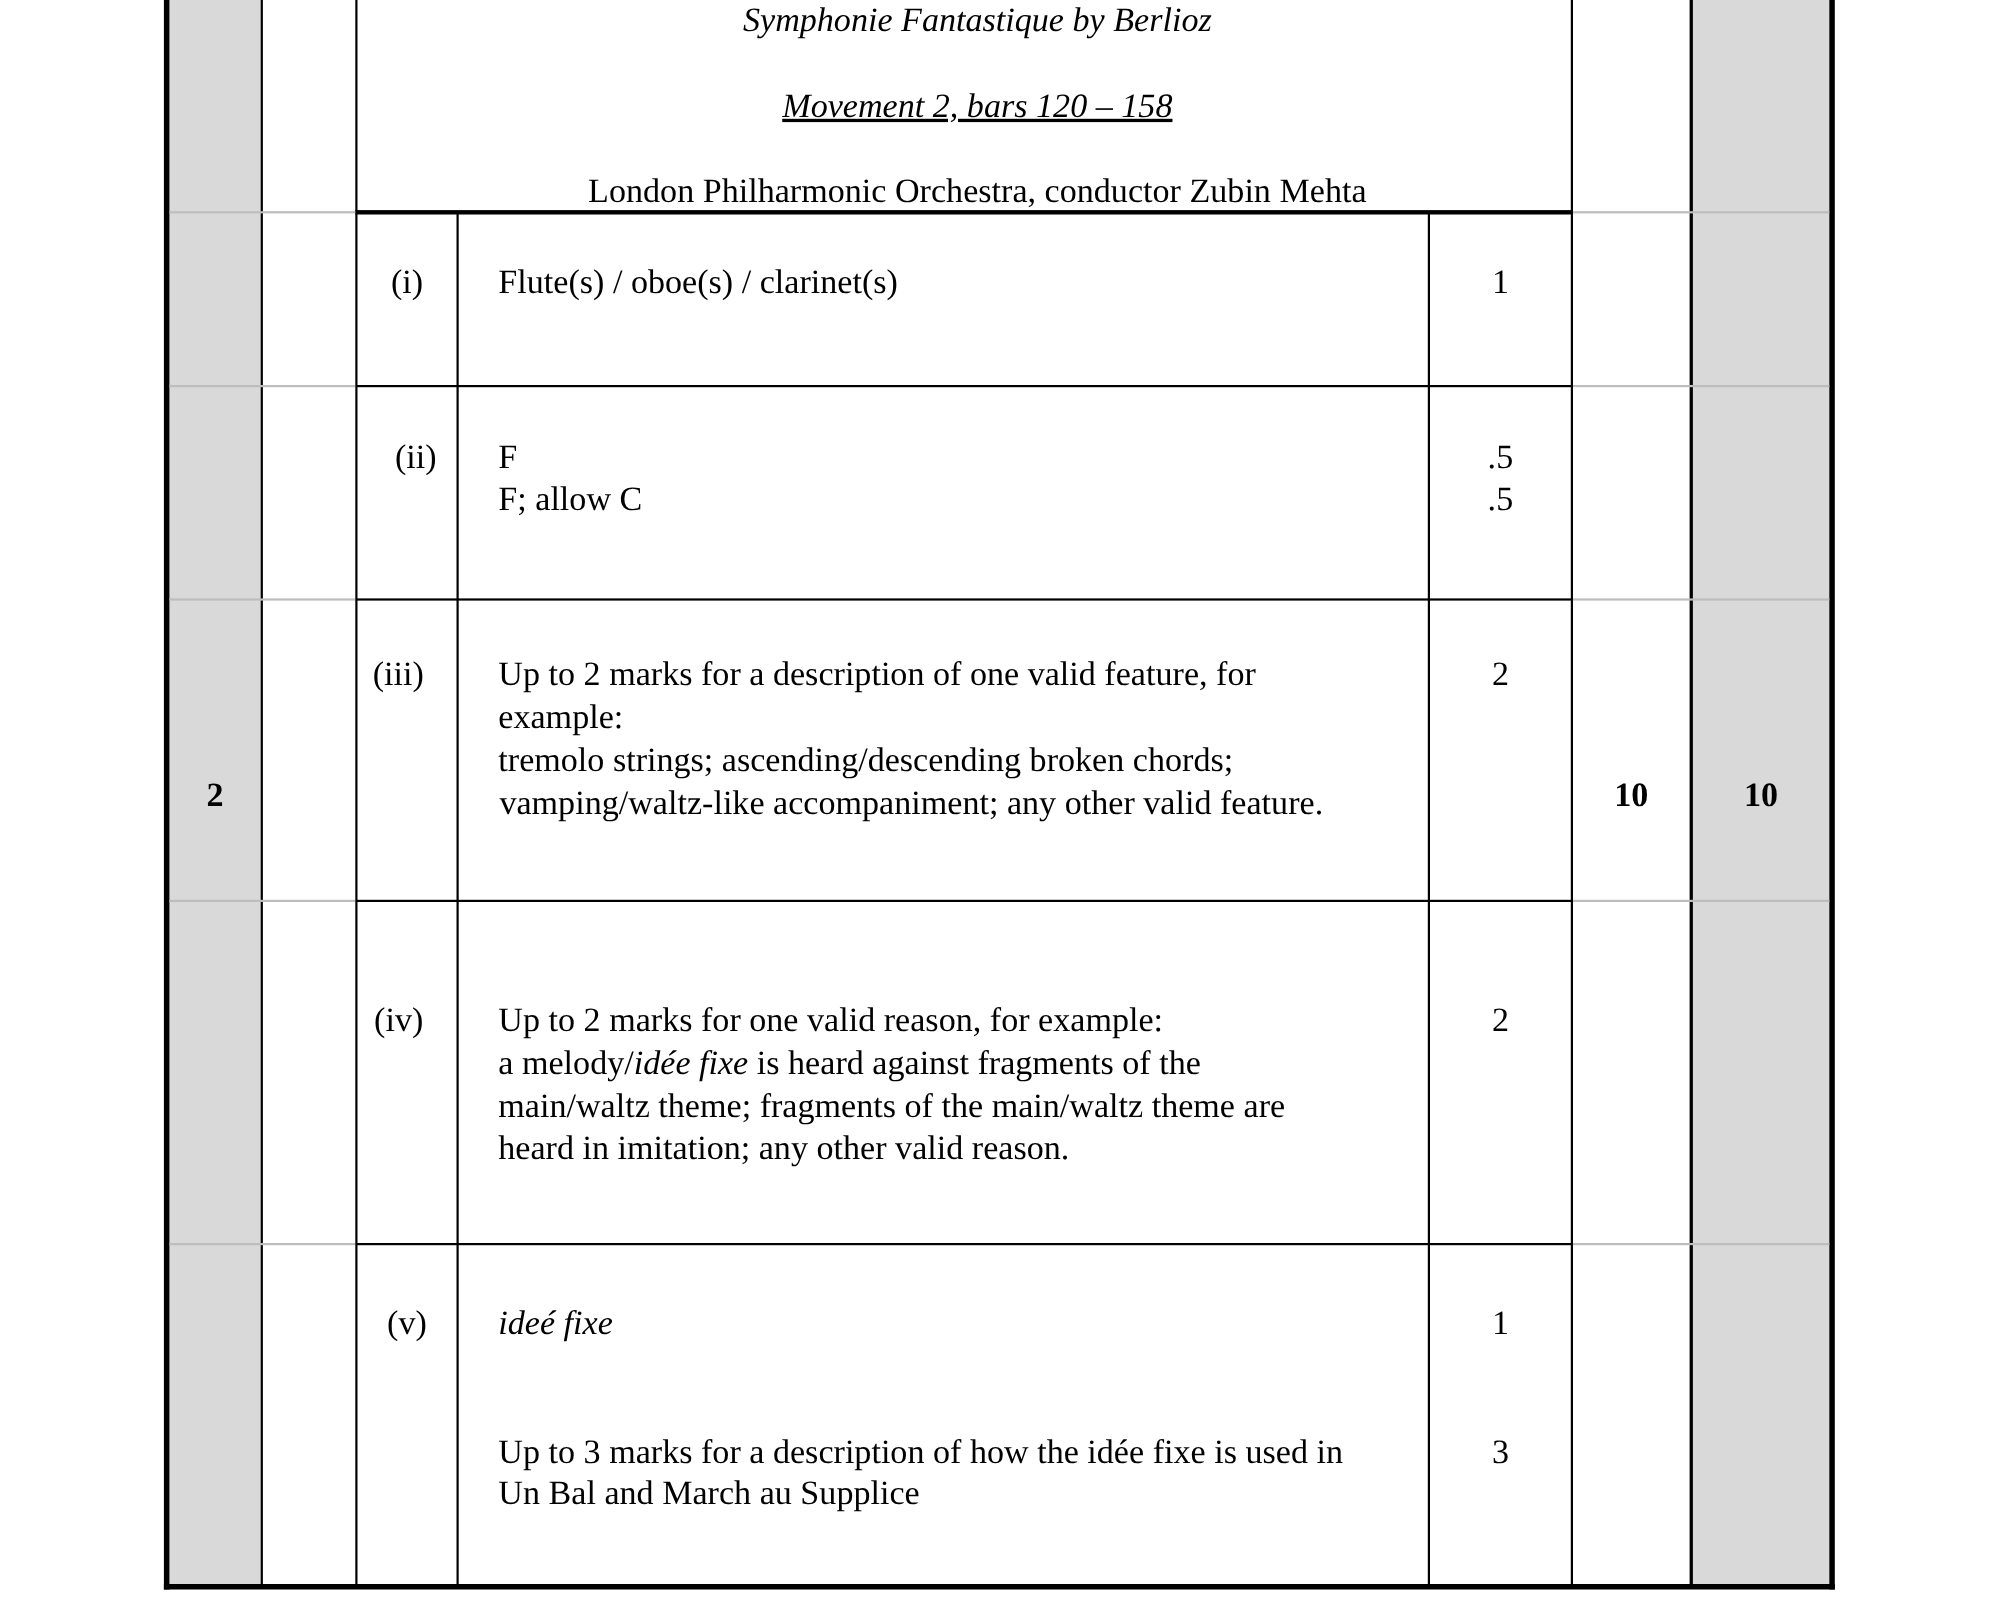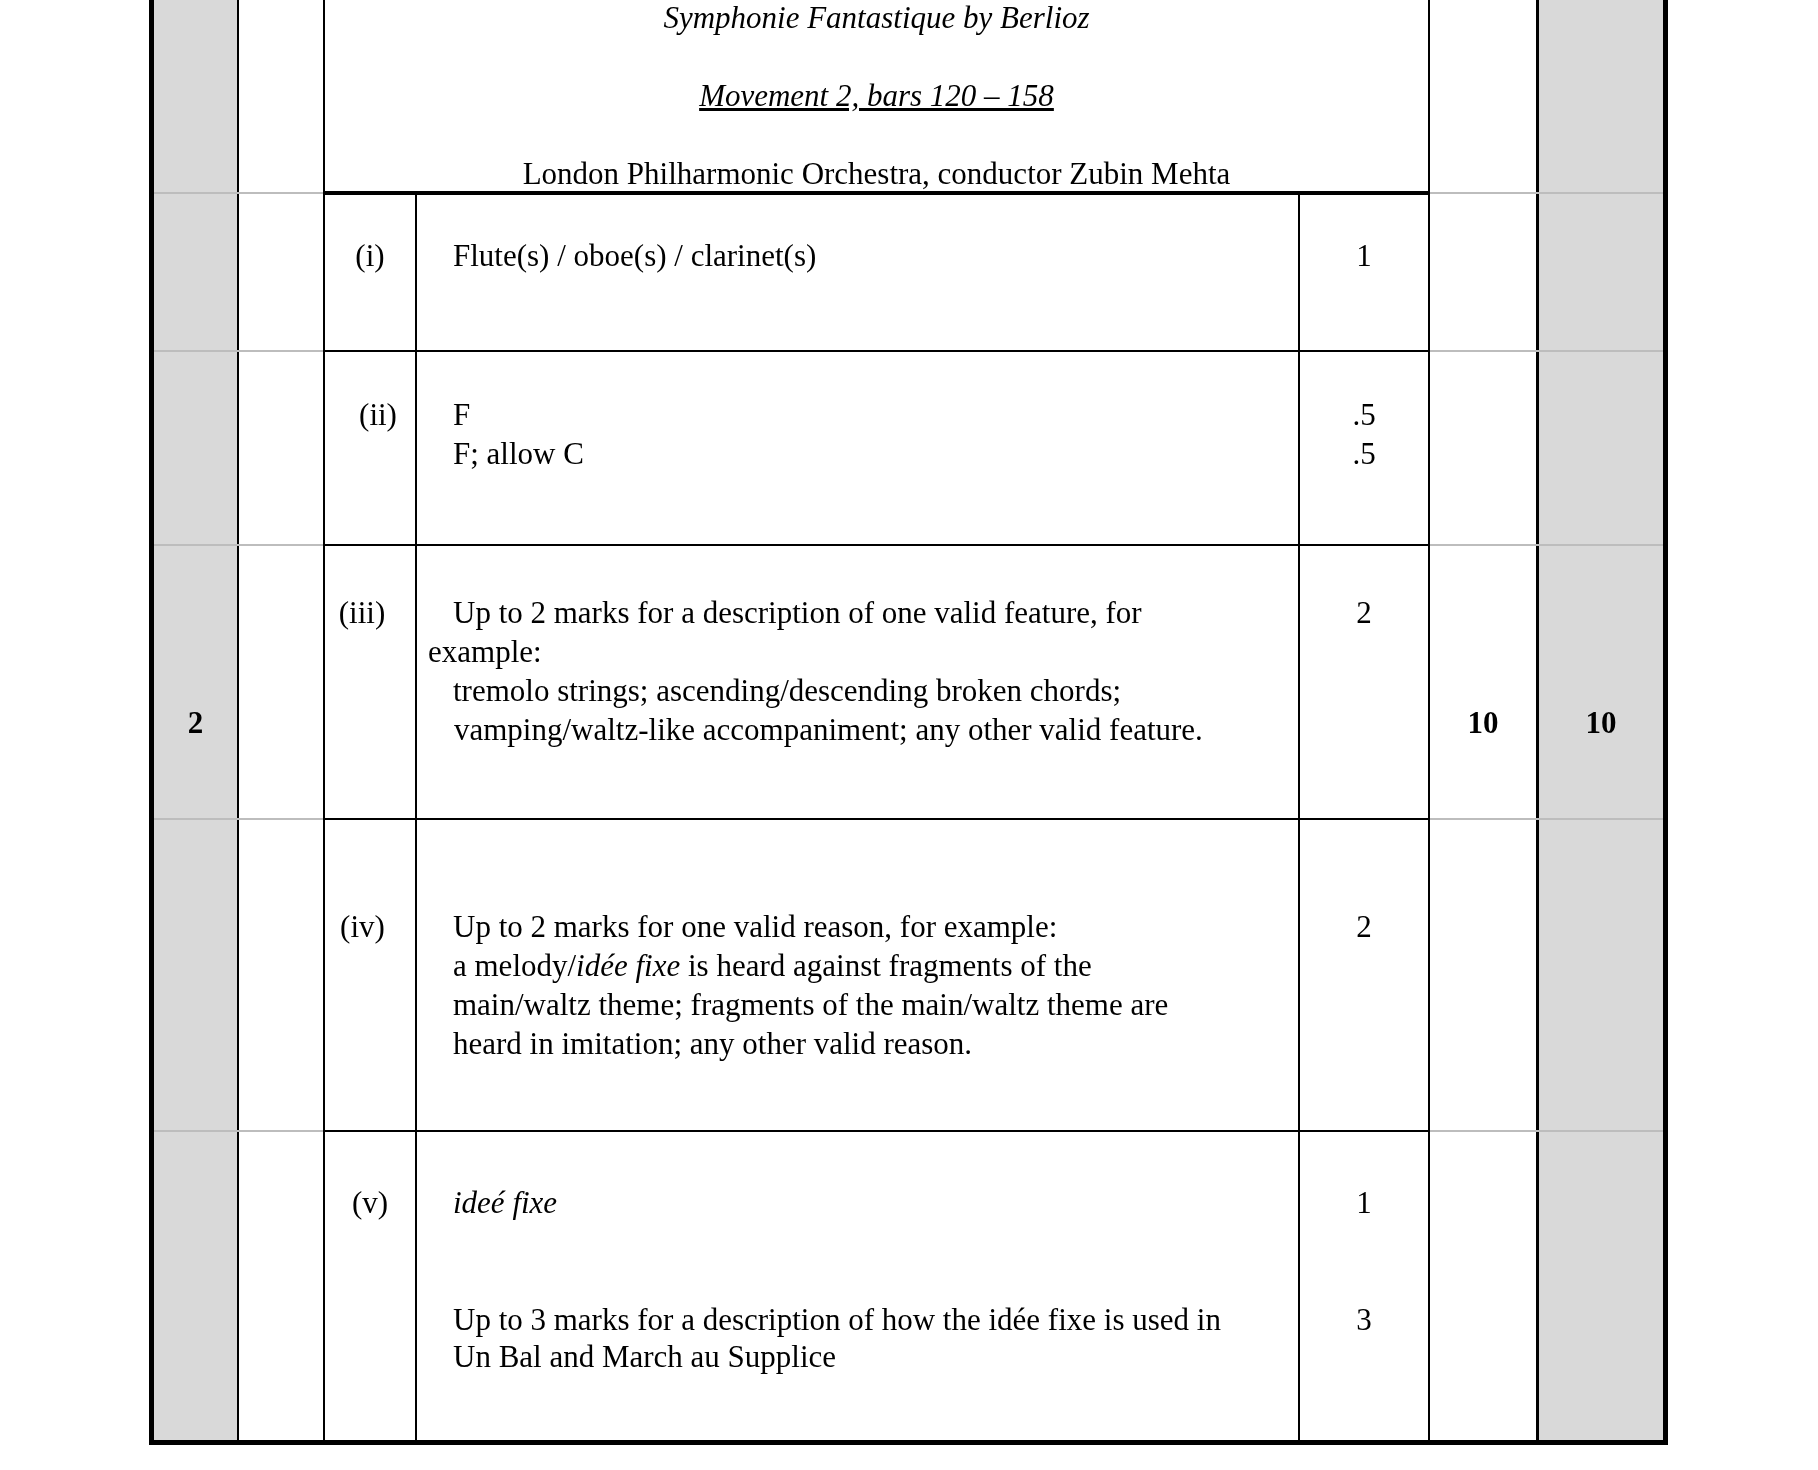--- a/index.html
+++ b/index.html
@@ -1,18 +1,18 @@
 <!DOCTYPE html>
 <html><head>
 <meta charset="utf-8">
 <style>
   html, body { margin:0; padding:0; background:#ffffff; }
   body { width:1818px; height:1470px; position:relative; overflow:hidden;
          font-family:"Liberation Serif", "DejaVu Serif", serif; color:#000; }
-  .abs { position:absolute; }
+  .abs { position:absolute;padding-left:12px; }
   .vline { position:absolute; background:#000; }
   .hline { position:absolute; background:#000; }
   .faint { position:absolute; background:#bdbdbd; height:2px; }
   .gray { position:absolute; background:#d9d9d9; }
   .txt { position:absolute; font-size:31px; line-height:39px; white-space:nowrap; }
   .center { text-align:center; }
   .bold { font-weight:bold; }
   .ital { font-style:italic; }
 </style>
 </head>
@@ -66,21 +66,21 @@
 <div class="txt center" style="left:1300px; top:236px; width:128px;">1</div>
 
 <div class="txt center" style="left:325px; top:395px; width:106px;">(ii)</div>
 <div class="txt" style="left:453px; top:395px;">F</div>
 <div class="txt" style="left:453px; top:434px;">F;  allow C</div>
 <div class="txt center" style="left:1300px; top:395px; width:128px;">.5</div>
 <div class="txt center" style="left:1300px; top:434px; width:128px;">.5</div>
 
 <div class="txt center" style="left:325px; top:593px; width:74px;">(iii)</div>
 <div class="txt" style="left:453px; top:593px;">Up to 2 marks for a description of one valid feature, for</div>
-<div class="txt" style="left:428px; top:632px;">example:</div>
+<div class="txt" style="left:453px; top:632px;">example:</div>
 <div class="txt" style="left:453px; top:671px;">tremolo strings; ascending/descending broken chords;</div>
 <div class="txt" style="left:454px; top:710px;">vamping/waltz-like accompaniment; any other valid feature.</div>
 <div class="txt center" style="left:1300px; top:593px; width:128px;">2</div>
 
 <div class="txt center" style="left:310px; top:907px; width:105px;">(iv)</div>
 <div class="txt" style="left:453px; top:907px;">Up to 2 marks for one valid reason, for example:</div>
 <div class="txt" style="left:453px; top:946px;"><span>a melody/</span><span class="ital">idée fixe</span><span> is heard against fragments of the</span></div>
 <div class="txt" style="left:453px; top:985px;">main/waltz theme; fragments of the main/waltz theme are</div>
 <div class="txt" style="left:453px; top:1024px;">heard in imitation; any other valid reason.</div>
 <div class="txt center" style="left:1300px; top:907px; width:128px;">2</div>

